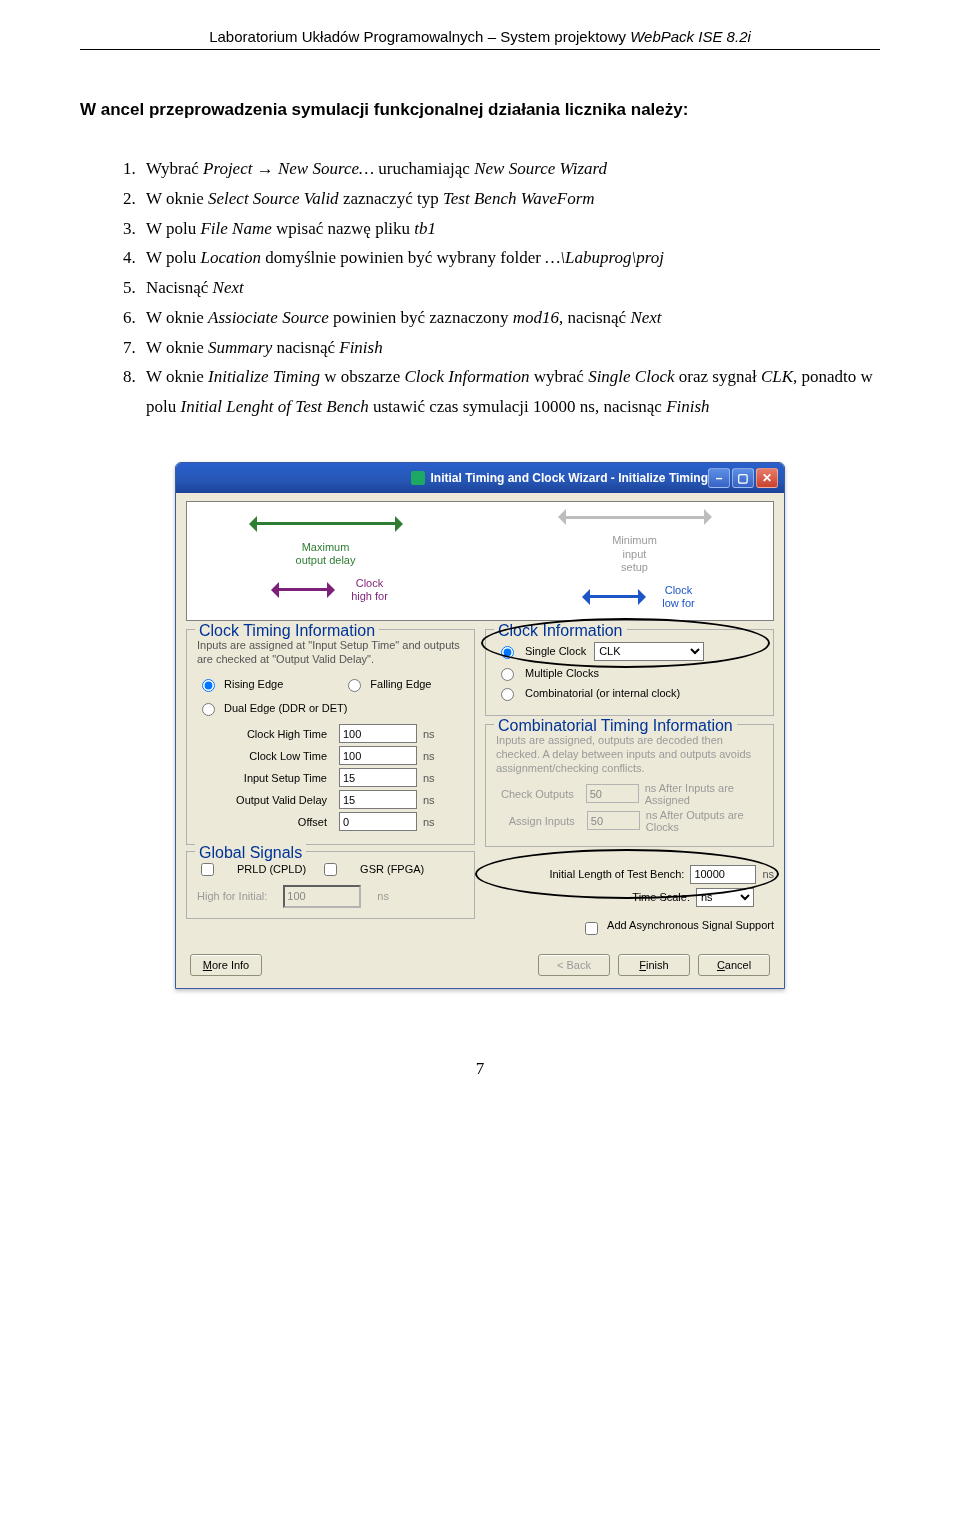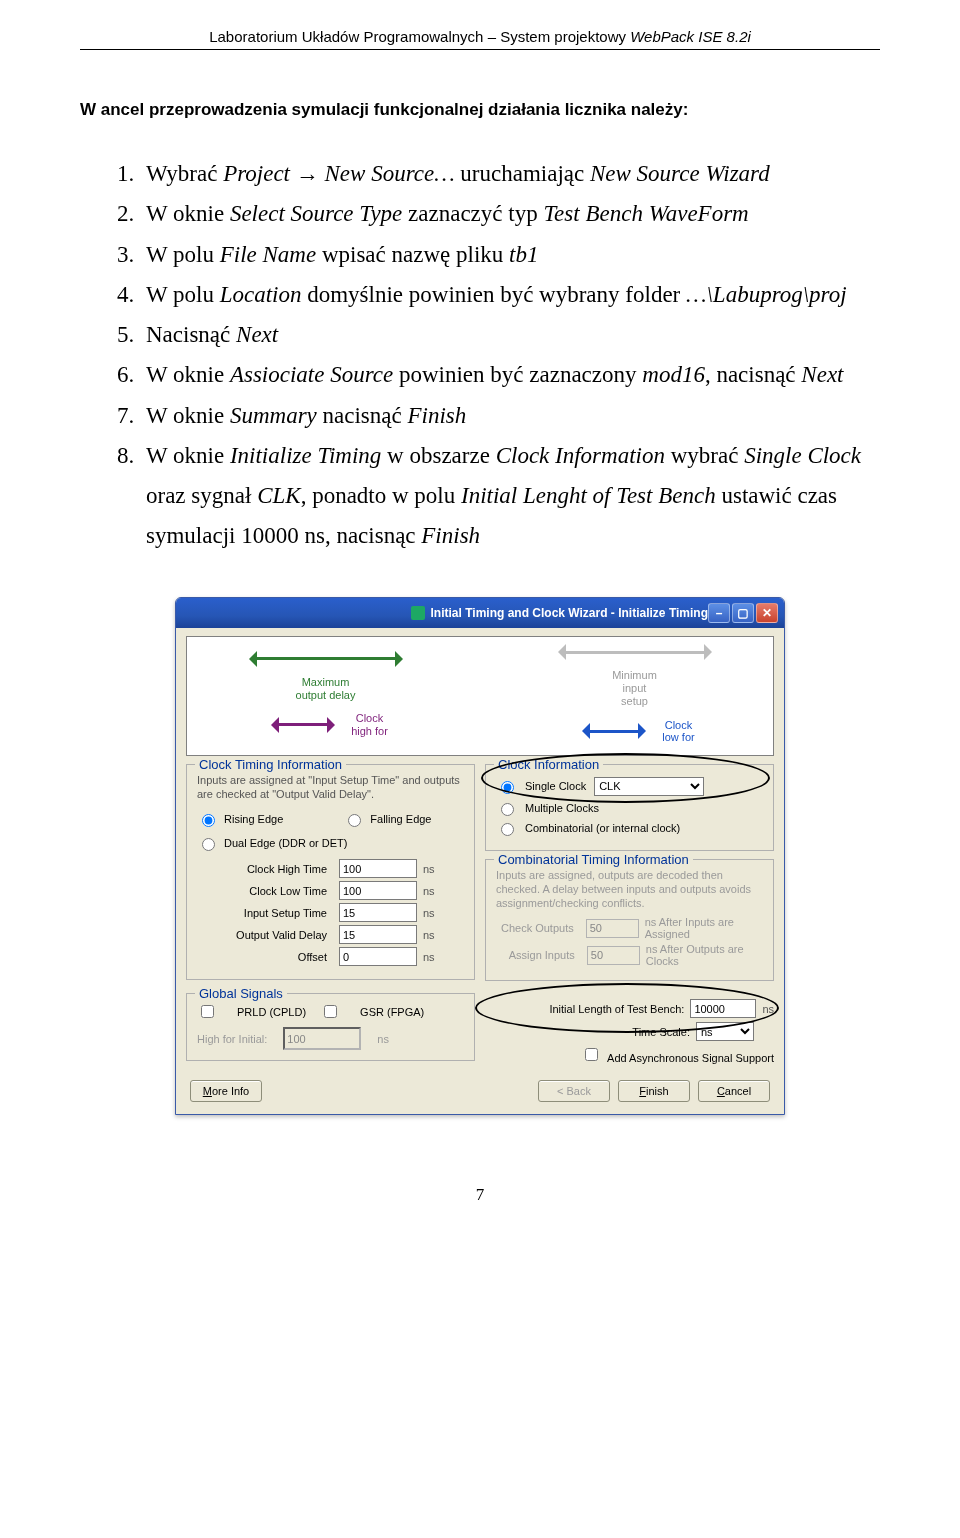--- a/index.html
+++ b/index.html
@@ -26,21 +26,21 @@
     margin: 0 0 50px 0;
   }
   .intro {
     font-family: Verdana, Arial, sans-serif;
     font-size: 17px;
     font-weight: bold;
     margin: 0 0 34px 0;
   }
   ol.steps {
     font-family: Georgia, "Times New Roman", serif;
-    font-size: 23px;
+    font-size: 17px;
     line-height: 1.75;
     padding-left: 60px;
     margin: 0 0 40px 0;
   }
   ol.steps li { padding-left: 6px; }
   .it { font-style: italic; }
 
   
   .dialog-wrap {
     margin: 20px auto 0 auto;
@@ -120,21 +120,21 @@
   .clocklbl.purple { color:#7e1f7a; }
 
   .fieldset {
     border: 1px solid #b0b0b0;
     margin-top: 8px;
     padding: 8px 10px 10px 10px;
     position: relative;
   }
   .fieldset > .legend {
     position: absolute; top: -8px; left: 8px;
-    background: #ece9d8; padding: 0 4px; color: #003399; font-size: 13px;
+    background: #ece9d8; padding: 0 4px; color: #003399; font-size: 16px;
   }
   .two-col { display:flex; gap:10px; }
   .half { flex:1; position:relative; }
 
   .note { color:#555; font-size:11px; margin-bottom:6px; line-height:1.3; }
   .radio-row { display:flex; align-items:center; gap:6px; margin:4px 0; }
   .radio-row label { cursor: default; }
   .radio-cols { display:flex; gap:60px; }
   .tbl { margin-top:8px; }
   .tbl-row { display:flex; align-items:center; gap:6px; margin:3px 0; }
@@ -151,30 +151,30 @@
     height:19px; border:1px solid #7a7a7a; background:#fff; font-size:11px;
   }
   .ci-row { display:flex; align-items:center; gap:8px; margin:4px 0; }
   .ci-row select { width:110px; }
 
   .circle-mark {
     position:absolute; border:2px solid #000; border-radius:50%;
     pointer-events:none;
   }
 
-  .globals { margin-top:12px; }
+  .globals { margin-top:4px; }
   .globals-top { display:flex; gap:14px; align-items:center; }
   .chk { display:flex; align-items:center; gap:20px; }
   .globals .high-row { display:flex; align-items:center; gap:16px; margin-top:6px; }
 
   .rightcol .rrow { display:flex; align-items:center; gap:6px; margin:4px 0; justify-content:flex-end; }
   .rightcol .rrow .lab2 { width:170px; text-align:right; }
   .rightcol .rrow input[type=text] { width:58px; height:17px; font-size:11px; border:1px solid #7a7a7a; padding:0 3px; }
   .rightcol .rrow select { width:58px; }
-  .rightcol .addchk { display:flex; justify-content:flex-end; gap:6px; align-items:flex-end; margin-top:4px; }
+  .rightcol .addchk { display:flex; justify-content:flex-end; gap:6px; align-items:flex-start; margin-top:12px; }
 
   .btnbar {
     display:flex; justify-content:space-between; align-items:center;
     padding: 8px 4px 2px 4px; margin-top:8px;gap:24px;
   }
   .btnbar .right { display:flex; gap:8px; }
   .xpbtn {
     min-width:72px; height:22px;
     background:#ece9d8;
     border:1px solid #8e8e7a;
@@ -202,21 +202,21 @@
   </div>
   <hr class="sep">
 
   <p class="intro">W ancel przeprowadzenia symulacji funkcjonalnej działania licznika należy:</p>
 
   <ol class="steps">
     <li>
       <span>Wybrać </span><span class="it">Project → New Source…</span><span> uruchamiając </span><span class="it">New Source Wizard</span>
     </li>
     <li>
-      <span>W oknie </span><span class="it">Select Source Type</span><span> zaznaczyć typ </span><span class="it">Test Bench WaveForm</span>
+      <span>W oknie </span><span class="it">Select Source Valid</span><span> zaznaczyć typ </span><span class="it">Test Bench WaveForm</span>
     </li>
     <li>
       <span>W polu </span><span class="it">File Name</span><span> wpisać nazwę pliku </span><span class="it">tb1</span>
     </li>
     <li>
       <span>W polu </span><span class="it">Location</span><span> domyślnie powinien być wybrany folder </span><span class="it">…\Labuprog\proj</span>
     </li>
     <li>
       <span>Nacisnąć </span><span class="it">Next</span>
     </li>

